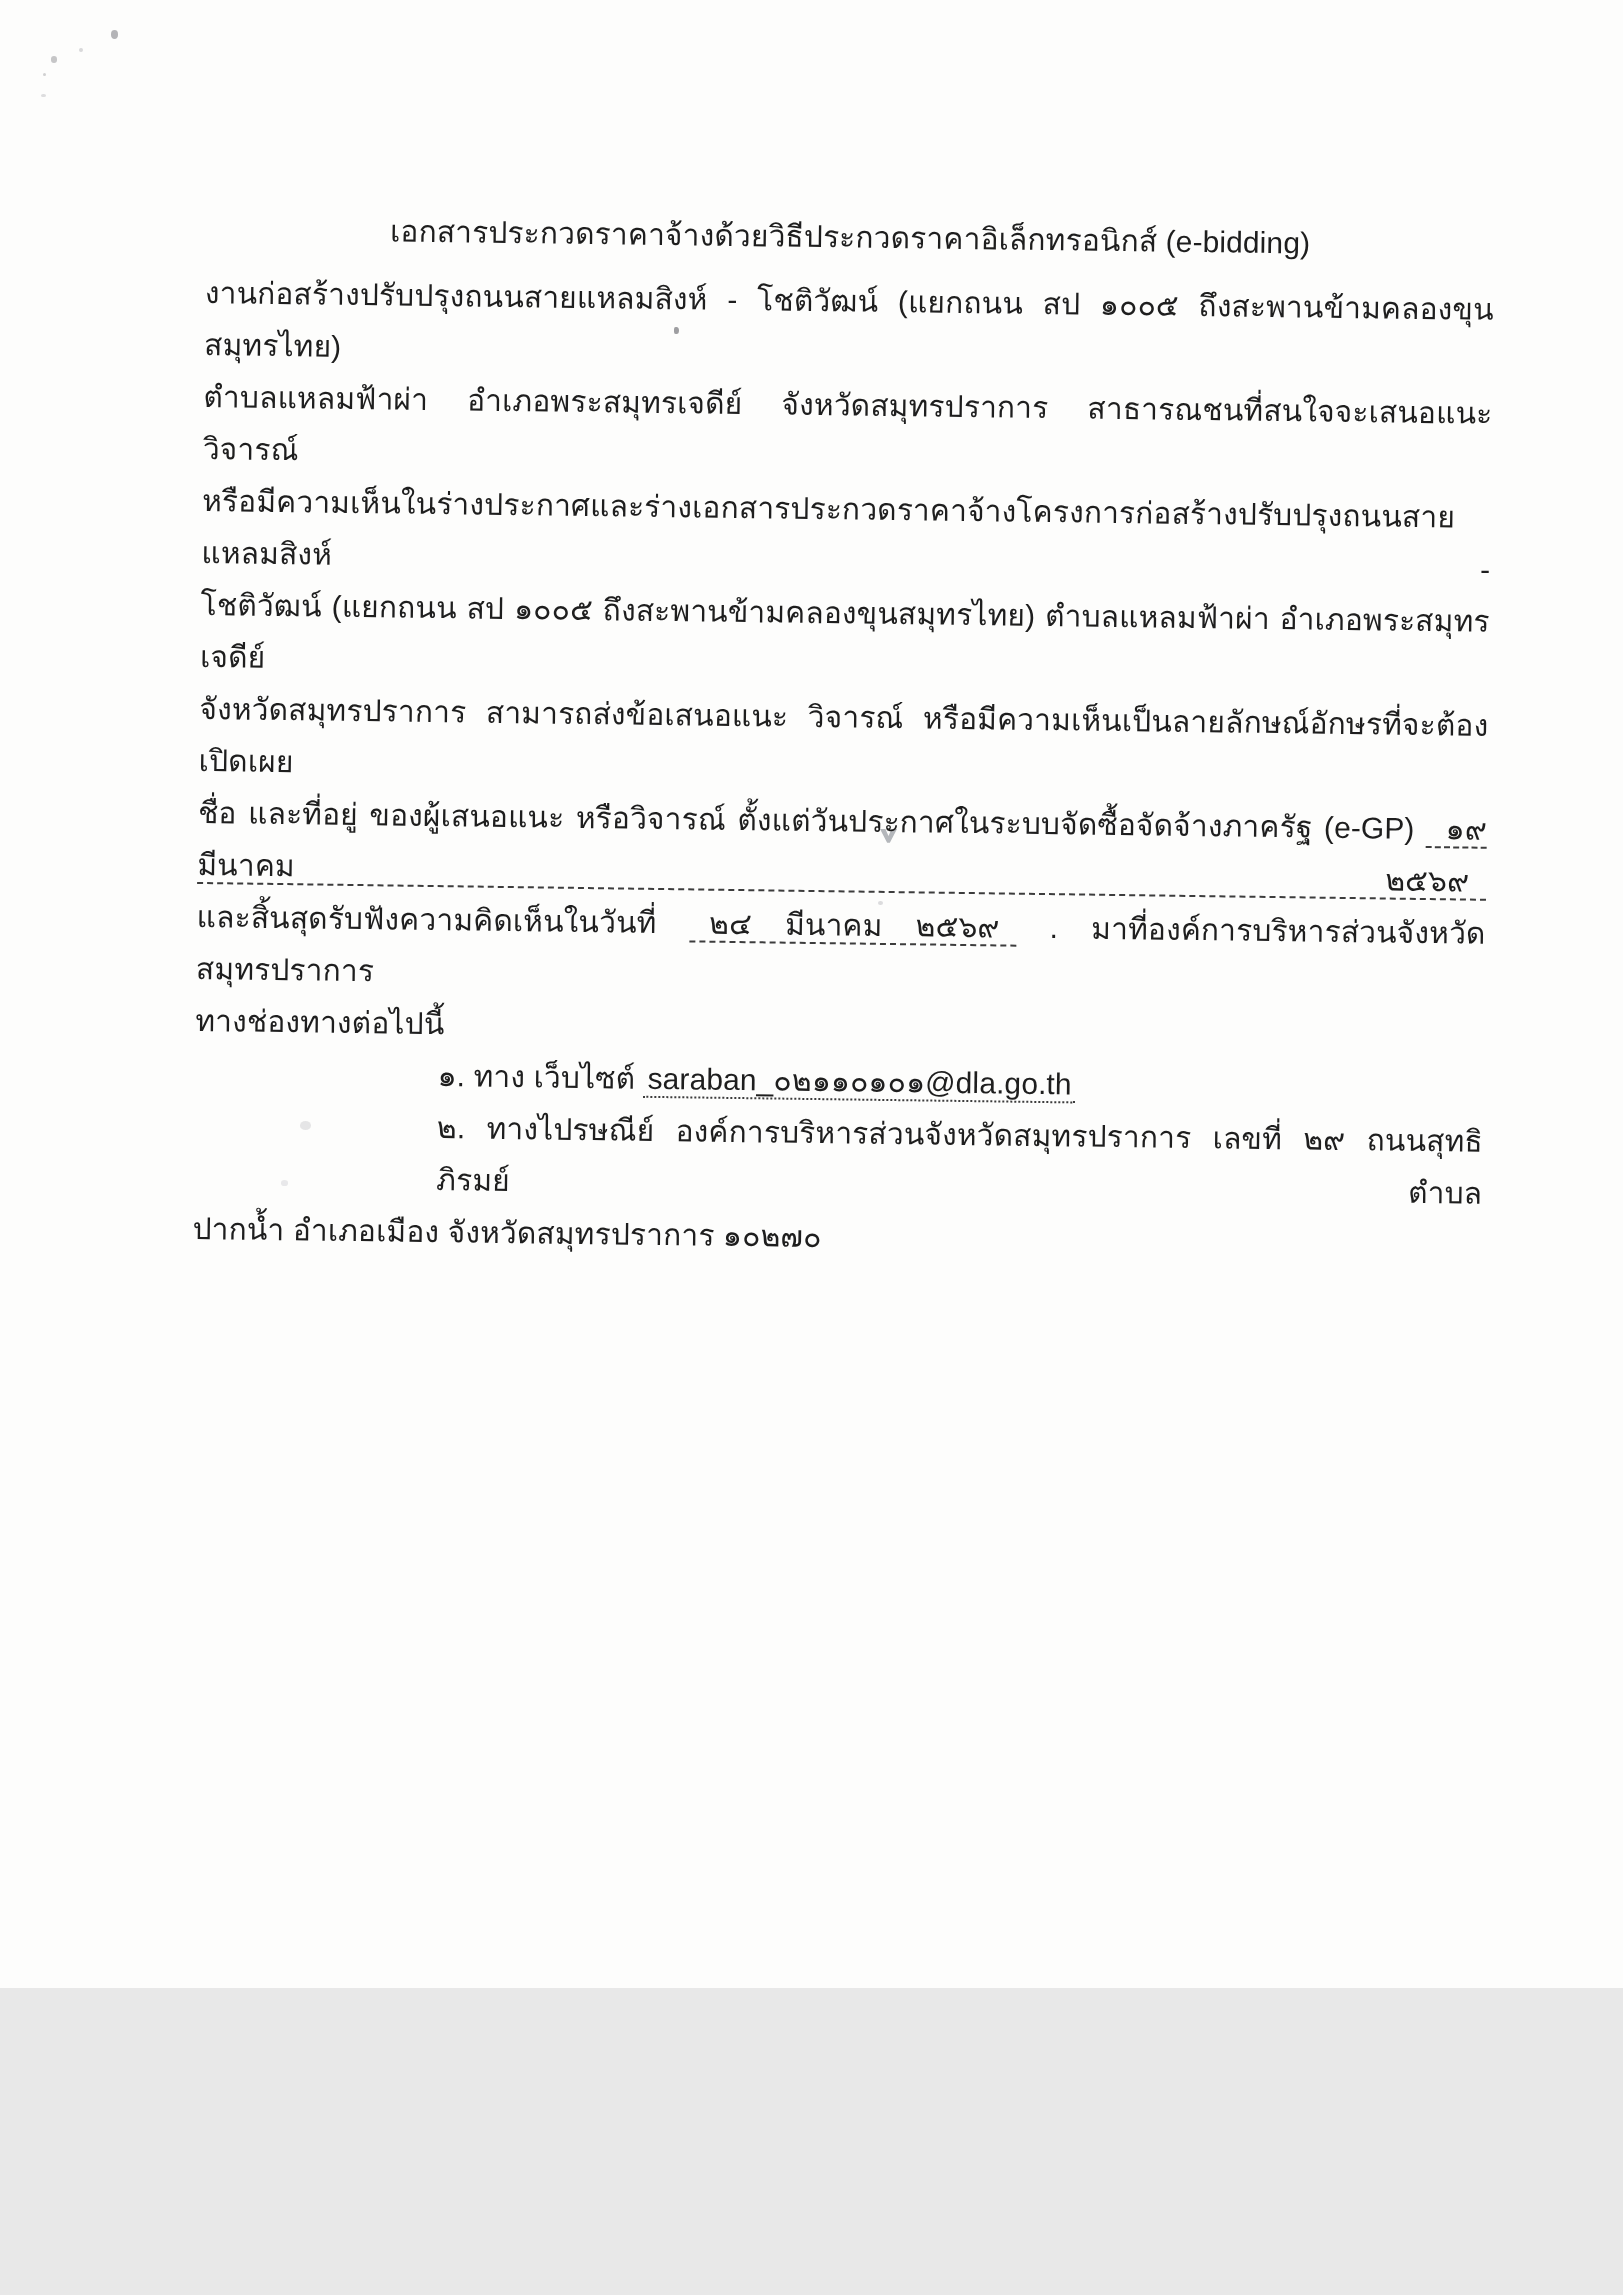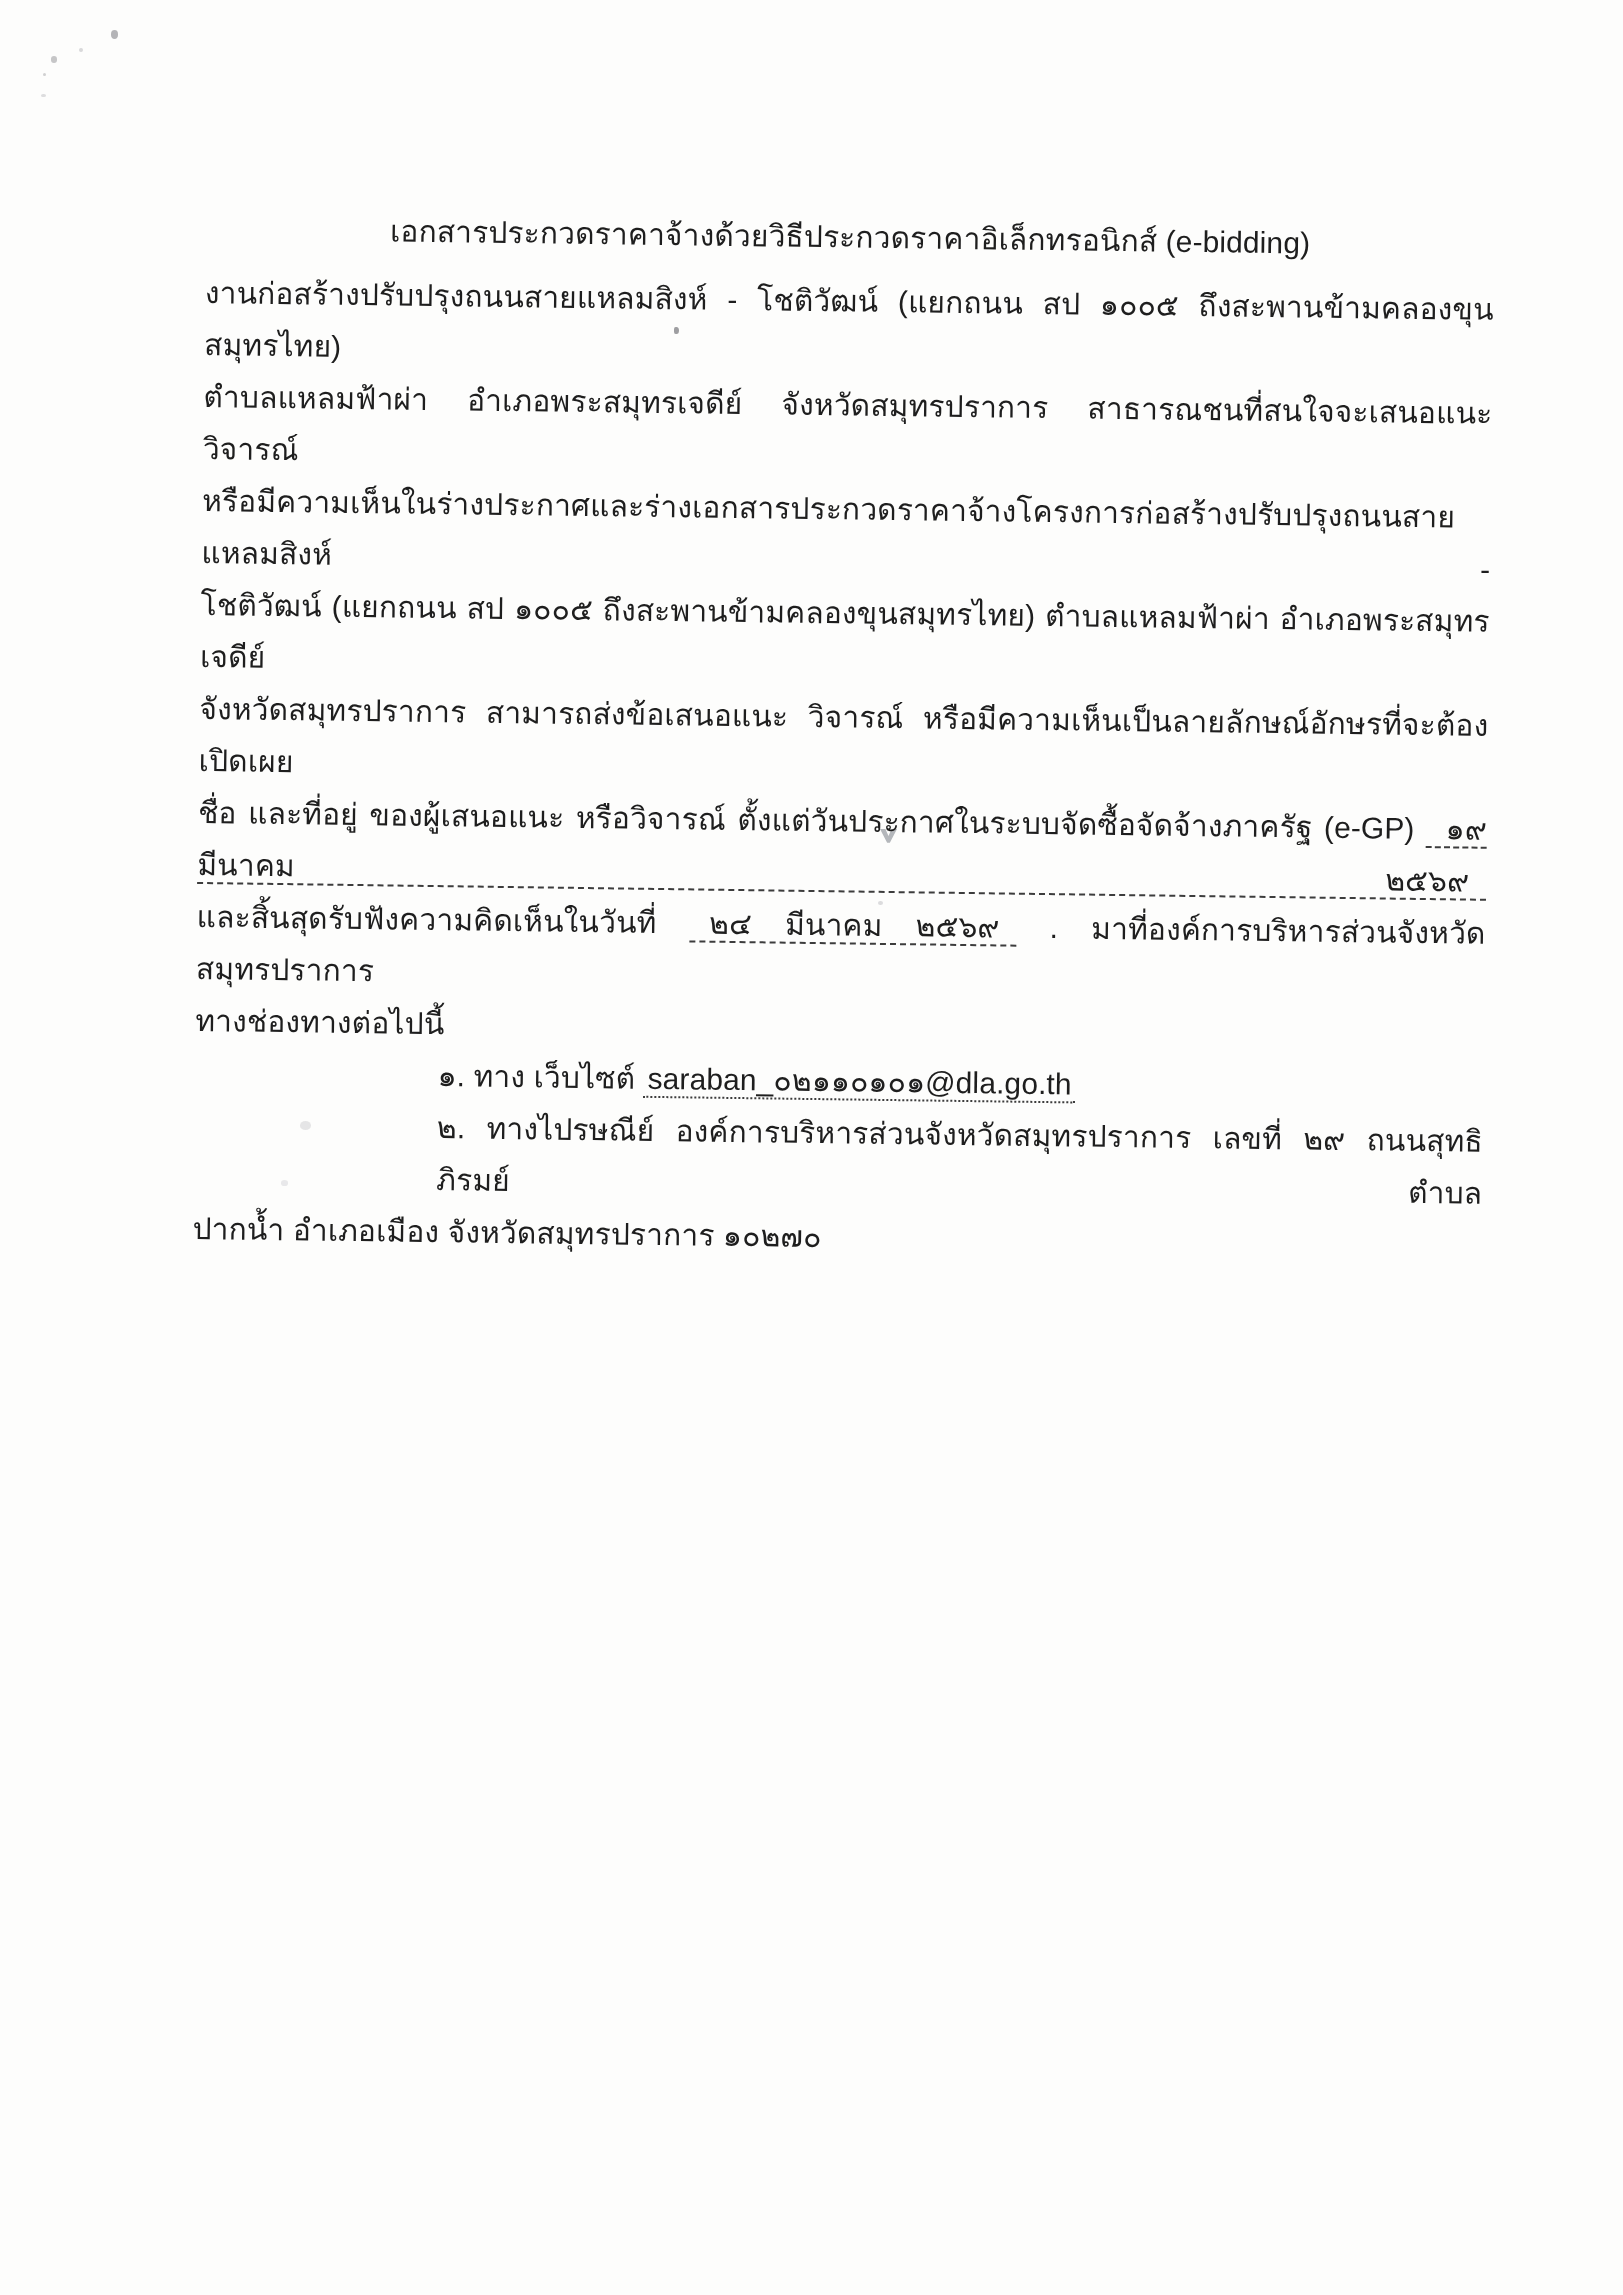--- a/index.html
+++ b/index.html
@@ -3,21 +3,21 @@
 <meta charset="utf-8">
 <style>
   html, body {
     margin: 0;
     padding: 0;
     background: #e8e8e8;
   }
   .page {
     position: relative;
     width: 1623px;
-    height: 2295px;
+    height: 1988px;
     margin: 0 auto;
     background: #fdfdfc;
     overflow: hidden;
     font-family: "Liberation Sans", "DejaVu Sans", sans-serif;
     color: #1e1e1e;
   }
   
   .content {
     position: absolute;
     left: 206px;

